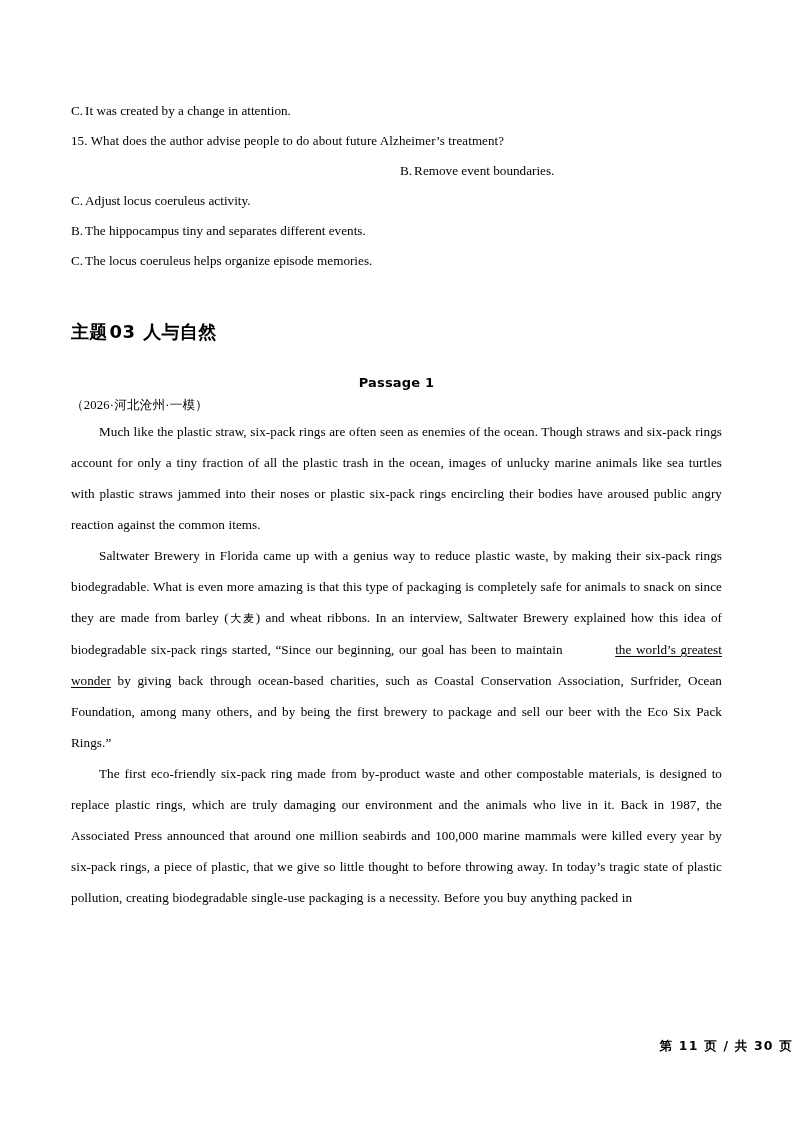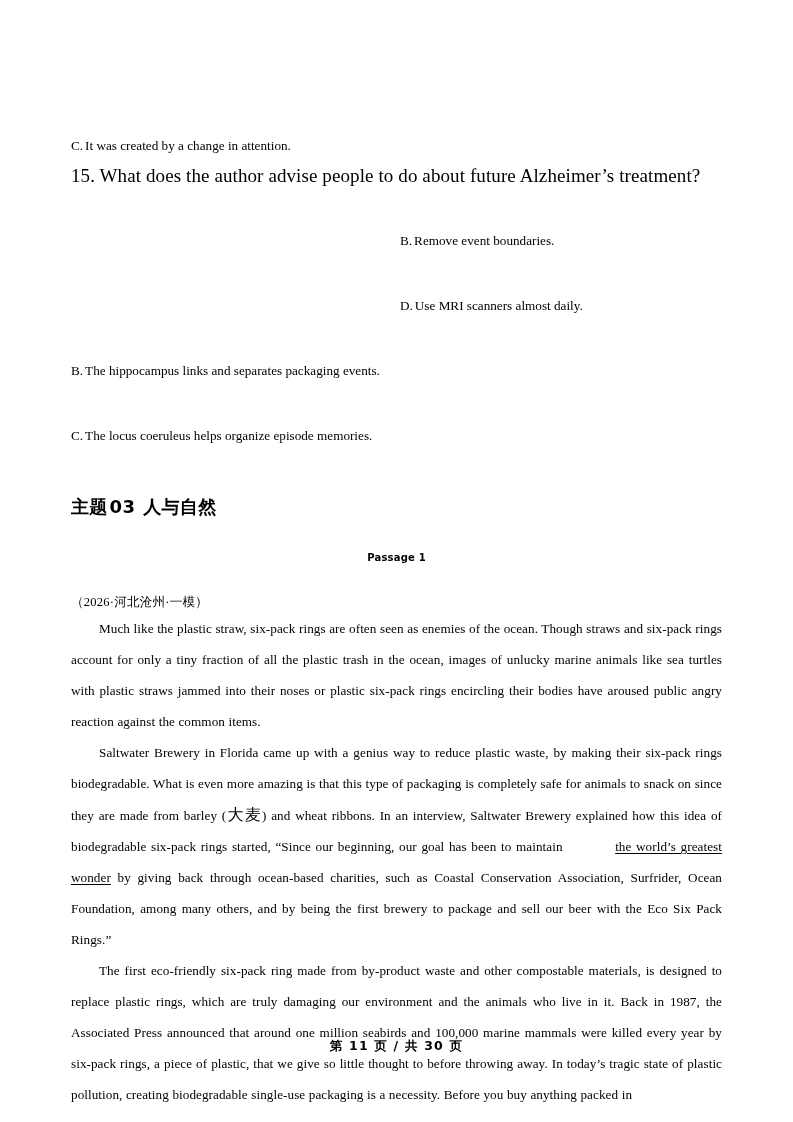--- a/index.html
+++ b/index.html
@@ -30,32 +30,31 @@
   
   .content {
     position: absolute;
     left: 71px;
     top: 96px;
     width: 651px;
   }
 
   
   .q-line {
-    font-size: 19px;
+    font-size: 13px;
     line-height: 30px;
     height: 30px;
     white-space: nowrap;
     letter-spacing: 0.1px;
   }
   .q-row {
     position: relative;
     height: 30px;
     line-height: 30px;
     font-size: 13.2px;
-    margin-top: 35px;
   }
   .q-row .col-left {
     position: absolute;
     left: 0;
     top: 0;
     white-space: nowrap;
   }
   .q-row .col-right {
     position: absolute;
     left: 329px;
@@ -77,32 +76,31 @@
   }
   .theme-heading .theme-num {
     margin-left: 2px;
     margin-right: 8px;
   }
 
   
   .passage-title {
     font-family: "DejaVu Sans", "Liberation Sans", sans-serif;
     font-weight: bold;
-    font-size: 10px;
+    font-size: 13px;
     text-align: center;
     margin-top: 28px;
     line-height: 22px;
     letter-spacing: 0.2px;
   }
 
   
   .source-line {
     font-size: 12.6px;
     line-height: 22px;
-    margin-top: 22px;
     letter-spacing: 0.2px;
   }
 
   
   .para {
     font-size: 13.2px;
     line-height: 31px;
     text-align: justify;
     text-justify: inter-word;
     text-indent: 28px;
@@ -113,31 +111,31 @@
   .para + .para {
     margin-top: 0;
   }
   .para .u {
     text-decoration: underline;
     text-underline-offset: 2px;
     margin-left: 48px;
   }
   .cn-inline {
     font-family: Liberation Sans, sans-serif;
-    font-size: 16px;
+    font-size: 11px;
     margin-top: 8px;
   }
 
   
   .footer {
     position: absolute;
     left: 0;
     top: 1038px;
     width: 793px;
-    text-align: center;
+    text-align: right;
     font-family: "DejaVu Sans", "Liberation Sans", sans-serif;
     font-size: 12.5px;
     font-weight: bold;
     letter-spacing: 1.2px;
     color: #000;
   }
 </style>
 </head>
 <body>
 
@@ -153,29 +151,29 @@
 
     <div class="q-line">15. What does the author advise people to do about future Alzheimer’s treatment?</div>
 
     <div class="q-row">
       <span class="col-right">
         <span class="opt-letter">B.</span><span>Remove event boundaries.</span>
       </span>
     </div>
 
     <div class="q-row">
-      <span class="col-right">
-        <span class="opt-letter">D.</span><span>Use MRI scanners almost daily.</span>
+      <span class="col-left">
+        <span class="opt-letter">C.</span><span>Adjust locus coeruleus activity.</span>
       </span>
     </div>
 
 
     <div class="q-row">
       <span class="col-left">
-        <span class="opt-letter">B.</span><span>The hippocampus links and separates packaging events.</span>
+        <span class="opt-letter">B.</span><span>The hippocampus tiny and separates different events.</span>
       </span>
     </div>
     <div class="q-row">
       <span class="col-left">
         <span class="opt-letter">C.</span><span>The locus coeruleus helps organize episode memories.</span>
       </span>
     </div>
 
     <div class="theme-heading">
       <span>主题</span><span class="theme-num">03</span><span>人与自然</span>

